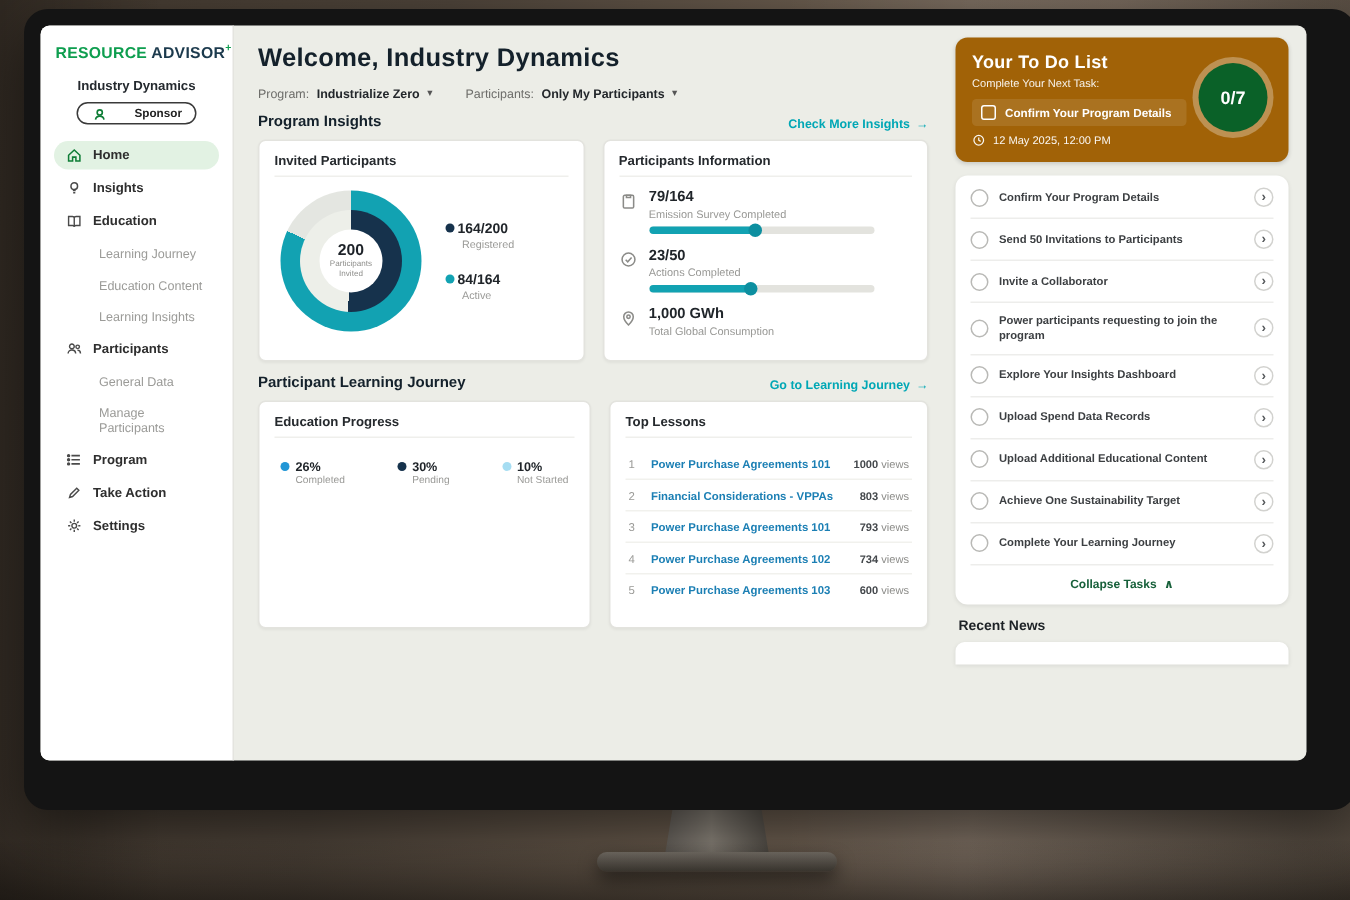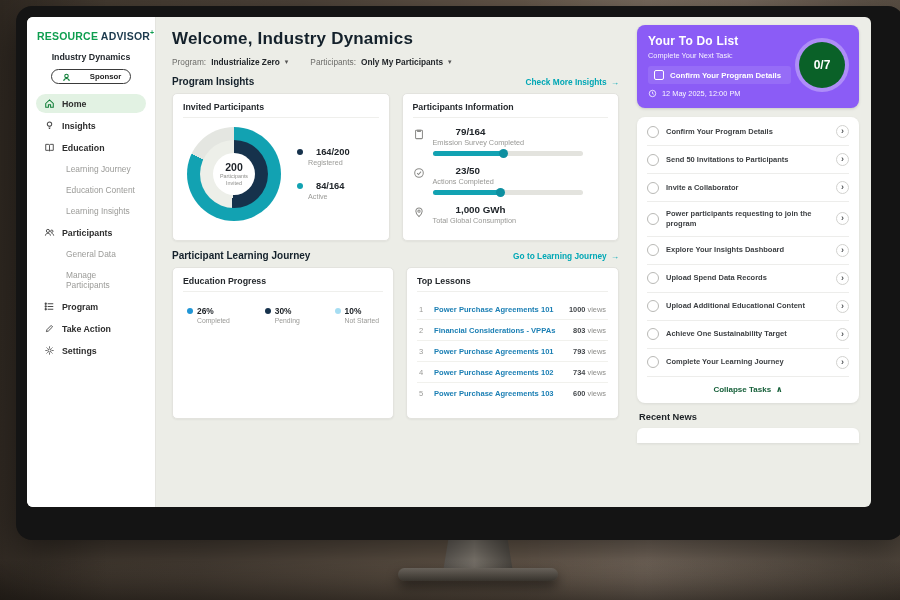--- a/index.html
+++ b/index.html
@@ -23,21 +23,21 @@
   .sidebar{width:128px;flex:none;background:#ffffff;border-right:1px solid #e4e4df;display:flex;flex-direction:column;}
   .logo{padding:12px 10px 4px;font-size:10.5px;font-weight:700;letter-spacing:.2px;white-space:nowrap;}
   .logo-g{color:#0e9e4f;}
   .logo-n{color:#1c3a4d;}
   .logo-plus{color:#0e9e4f;font-size:7px;vertical-align:super;font-weight:700;}
   .org{text-align:center;font-size:8.8px;font-weight:700;color:#24292e;margin-top:6px;}
   .badge-wrap{text-align:center;margin:5px 0 8px;}
   .badge{display:inline-flex;align-items:center;gap:20px;border:1px solid #3a3a3a;border-radius:10px;
     padding:2px 9px;font-size:7.8px;font-weight:700;color:#222;background:#fff;}
   .nav{display:flex;flex-direction:column;gap:1px;padding-bottom:8px;}
-  .nav-item{display:flex;align-items:flex-end;gap:7px;margin:1px 9px;padding:4px 8px;border-radius:13px;
+  .nav-item{display:flex;align-items:center;gap:7px;margin:1px 9px;padding:4px 8px;border-radius:13px;
     font-size:8.8px;font-weight:700;color:#2e2e2e;cursor:pointer;}
   .nav-item.sub{padding-left:30px;font-weight:400;color:#9b9b98;font-size:8.4px;}
   .nav-item.active{background:#e2f2e3;}
   .nav-item.active .ic{color:#0e7d36;}
   .ic{width:11px;height:11px;flex:none;color:#4a4a4a;}
   .ic svg{width:11px;height:11px;display:block;}
 
   
   .main{flex:1;min-width:0;padding:8px 14px 13px 16px;}
   h1{margin:4px 0 8px;font-size:17px;font-weight:700;color:#14212b;letter-spacing:.2px;}
@@ -59,29 +59,29 @@
   .inv-body{display:flex;align-items:center;gap:16px;padding:2px 0 0 4px;}
   .donut{position:relative;width:94px;height:94px;flex:none;}
   .d-outer{position:absolute;inset:0;border-radius:50%;}
   .d-inner{position:absolute;inset:13px;border-radius:50%;}
   .d-center{position:absolute;inset:26px;background:#fff;border-radius:50%;display:flex;flex-direction:column;
     align-items:center;justify-content:center;text-align:center;}
   .d-val{font-size:10.5px;font-weight:700;color:#1d2228;}
   .d-lab{font-size:5.4px;color:#8e8e8b;width:34px;line-height:1.25;}
   .inv-legend{display:flex;flex-direction:column;gap:13px;}
   .lg-row{line-height:1.2;}
-  .lg-top{display:flex;align-items:center;gap:13px;font-size:9.3px;font-weight:700;color:#20252a;}
+  .lg-top{display:flex;align-items:center;gap:2px;font-size:9.3px;font-weight:700;color:#20252a;}
   .dot{width:6px;height:6px;border-radius:50%;display:inline-block;flex:none;}
   .lg-lab{font-size:7.2px;color:#9a9a97;margin-left:11px;margin-top:1px;}
 
   .info-rows{display:flex;flex-direction:column;gap:9px;padding-top:1px;}
   .info-row{display:flex;gap:8px;align-items:flex-start;}
   .info-ic{width:12px;height:12px;color:#8b8b88;flex:none;margin-top:2px;}
   .info-ic svg{width:12px;height:12px;display:block;}
-  .info-val{font-size:9.8px;font-weight:700;color:#20252a;margin-left:23px;}
+  .info-val{font-size:9.8px;font-weight:700;color:#20252a;}
   .info-lab{font-size:7.3px;color:#989895;margin-top:1px;}
   .bar{width:150px;height:5px;background:#e3e3de;border-radius:3px;margin-top:4px;position:relative;}
   .bar-fill{height:100%;border-radius:3px;background:#12a2b2;position:relative;}
   .bar-fill::after{content:"";position:absolute;right:-3px;top:-2px;width:9px;height:9px;border-radius:50%;background:#0d8fa0;}
 
   .gauge{position:relative;width:118px;height:59px;margin:6px auto 0;}
   .g-arc{position:absolute;inset:0;border-radius:118px 118px 0 0;}
   .g-hole{position:absolute;left:17px;right:17px;top:17px;bottom:0;background:#fff;border-radius:90px 90px 0 0;}
   .g-center{position:absolute;left:0;right:0;bottom:-2px;text-align:center;}
   .g-val{font-size:12px;font-weight:700;color:#1d2228;}
@@ -94,21 +94,21 @@
   .lesson{display:flex;align-items:center;gap:7px;padding:5.5px 2px;border-bottom:1px solid #f1f1ed;font-size:7.6px;}
   .lesson:last-child{border-bottom:none;}
   .l-rank{color:#9a9a97;width:8px;flex:none;}
   .l-title{color:#1b7fb4;font-weight:600;text-decoration:none;cursor:pointer;flex:1;min-width:0;
     white-space:nowrap;overflow:hidden;text-overflow:ellipsis;}
   .l-views{margin-left:auto;color:#8d8d8a;font-size:7.4px;white-space:nowrap;}
   .l-views b{color:#44484c;font-weight:700;}
 
   
   .rightcol{width:222px;flex:none;padding:8px 12px 0 4px;box-sizing:content-box;}
-  .todo-green{position:relative;background:#8b5cf6;border-radius:8px;padding:9px 68px 10px 11px;color:#fff;
+  .todo-green{position:relative;background:#a16207;border-radius:8px;padding:9px 68px 10px 11px;color:#fff;
     box-shadow:0 1px 3px rgba(0,0,0,.15);}
   .t-title{font-size:12px;font-weight:700;letter-spacing:.2px;}
   .t-sub{font-size:7.4px;opacity:.92;margin-top:3px;}
   .t-next{display:flex;align-items:center;gap:6px;margin-top:6px;background:rgba(255,255,255,.10);
     border-radius:3px;padding:4px 6px;font-size:7.8px;font-weight:700;cursor:pointer;}
   .t-check{width:8px;height:8px;border:1.2px solid #fff;border-radius:2px;flex:none;}
   .t-due{display:flex;align-items:center;gap:5px;margin-top:5px;font-size:7.4px;opacity:.95;}
   .t-due .ic,.t-due svg{width:9px;height:9px;color:#fff;}
   .t-ring{position:absolute;right:10px;top:13px;width:54px;height:54px;border-radius:50%;padding:4px;box-sizing:border-box;}
   .t-ring-in{width:100%;height:100%;border-radius:50%;background:#0a6128;display:flex;align-items:center;

